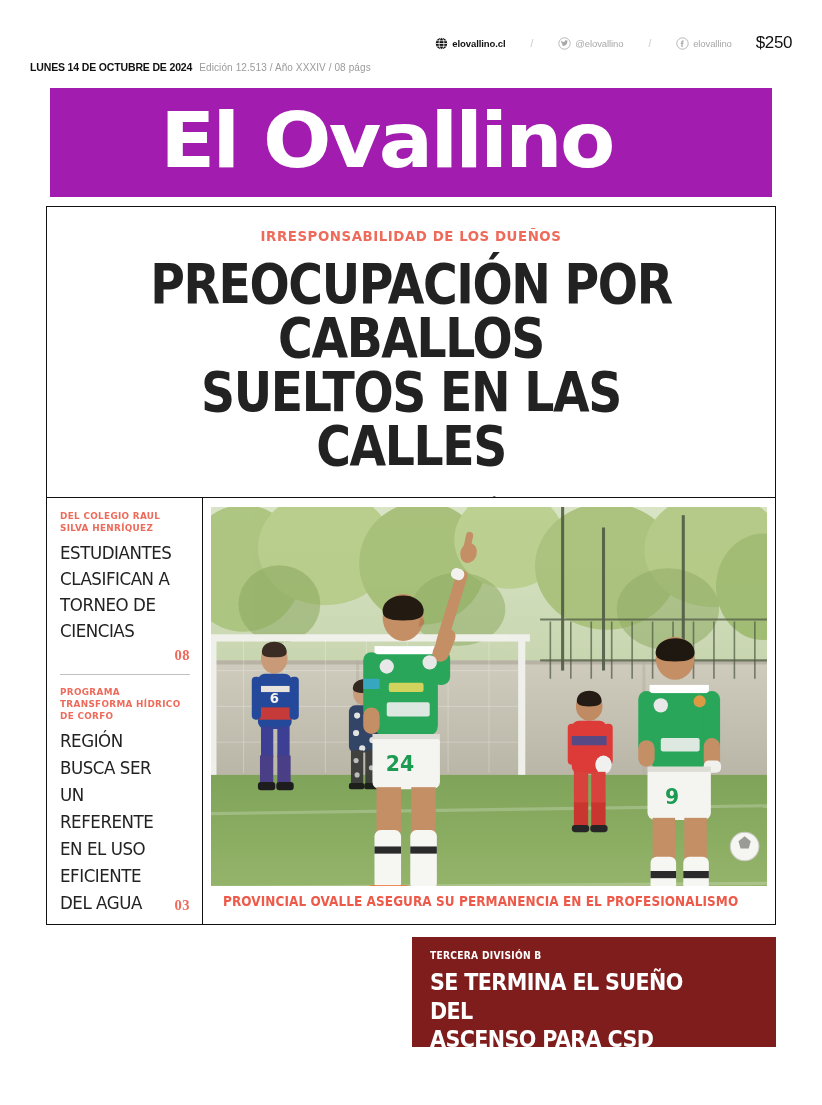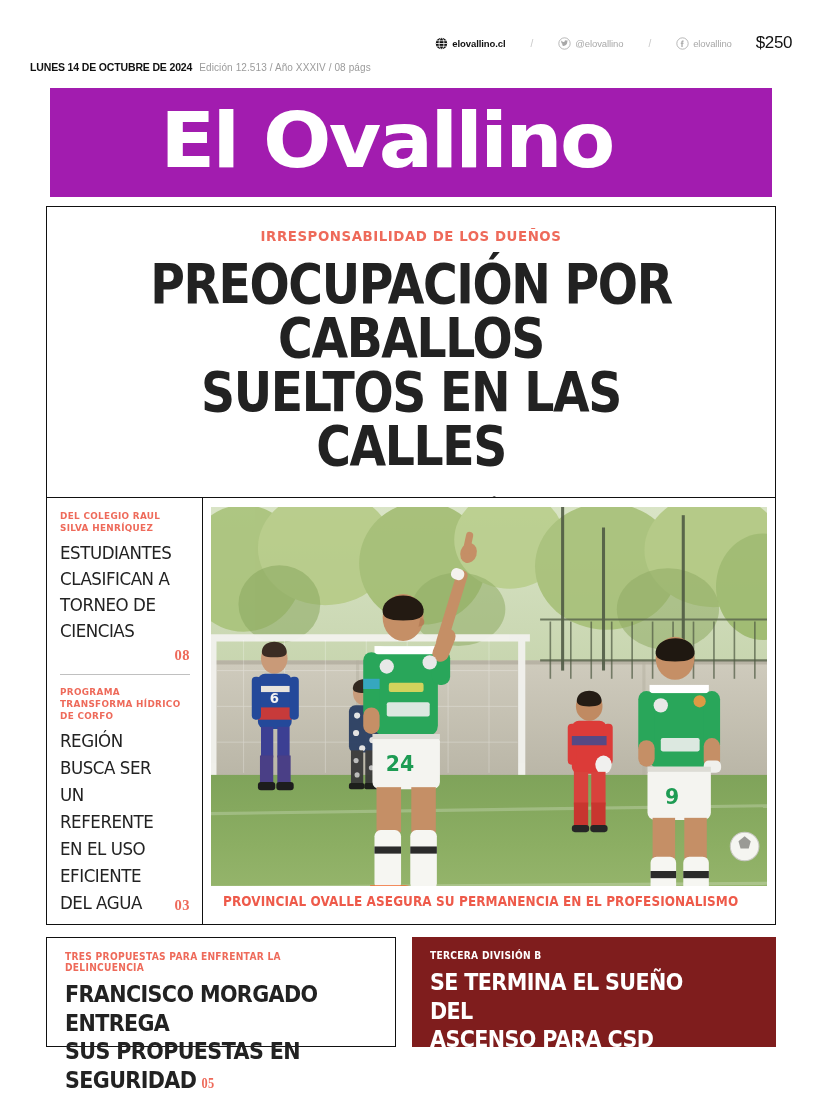--- a/index.html
+++ b/index.html
@@ -654,29 +654,20 @@
 
       </div>
 
       <div class="photo-caption">
         <span class="cap-txt">PROVINCIAL OVALLE ASEGURA SU PERMANENCIA EN EL PROFESIONALISMO</span>
 
       </div>
     </div>
   </div>
 
-  <div class="bottom-left">
-    <div class="bl-kicker">TRES PROPUESTAS PARA ENFRENTAR LA DELINCUENCIA</div>
-    <div class="bl-head">
-      <div>FRANCISCO MORGADO ENTREGA</div>
-      <div>
-        <span>SUS PROPUESTAS EN SEGURIDAD</span><span class="pg">05</span>
-      </div>
-    </div>
-  </div>
 
   <div class="bottom-right">
     <div class="br-kicker">TERCERA DIVISIÓN B</div>
     <div class="br-head">
       <div>SE TERMINA EL SUEÑO DEL</div>
       <div>
         <span>ASCENSO PARA CSD OVALLE</span><span class="pg">05</span>
       </div>
     </div>
   </div>

